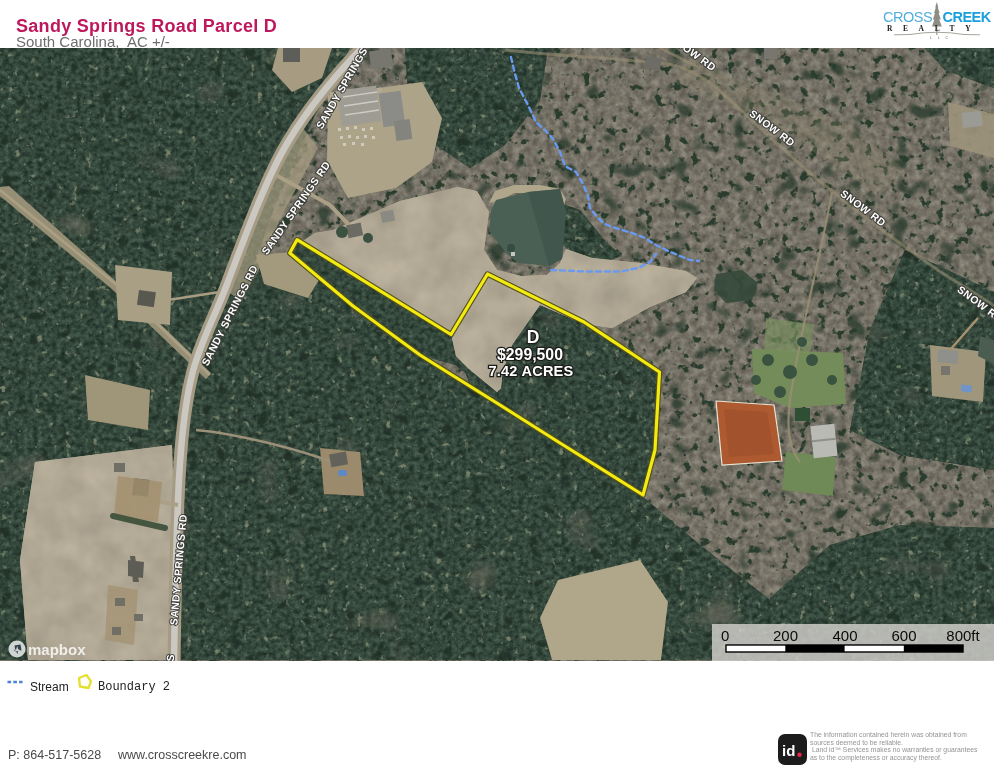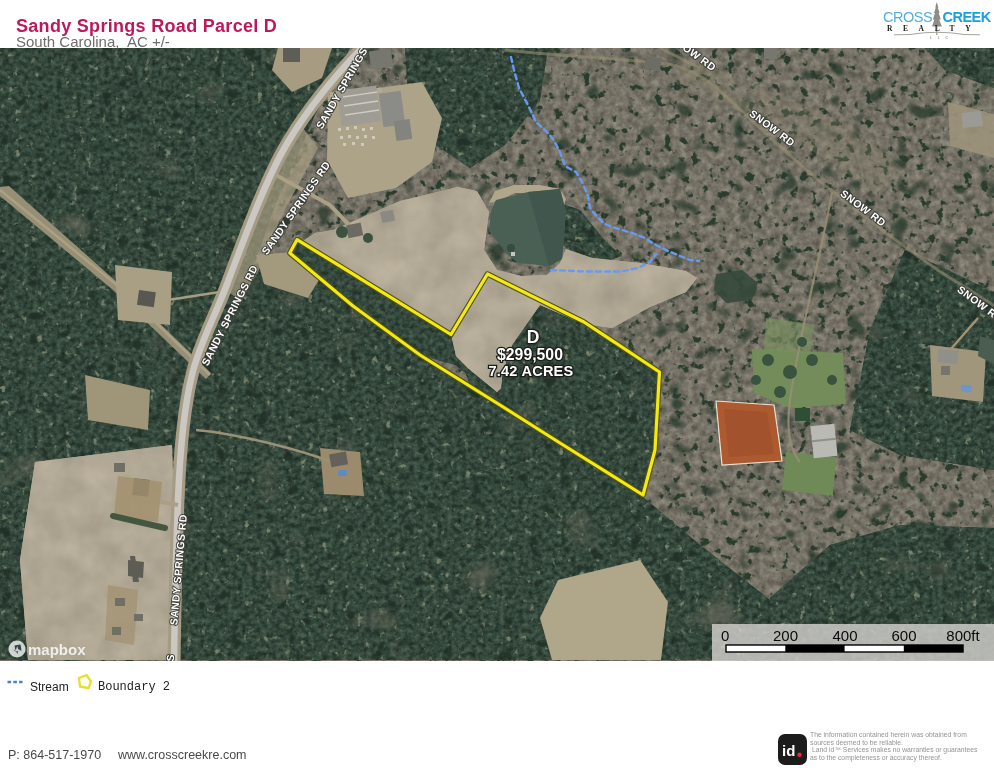--- a/index.html
+++ b/index.html
@@ -358,21 +358,21 @@
 </svg>
 
 <div class="legtext" style="left:30px;top:680px;">Stream</div>
 
 <svg style="position:absolute;left:75px;top:671px" width="20" height="22" viewBox="0 0 20 22">
   <path d="M4,7 L11.5,4 L16,10.5 L13.5,17 L5,15.5 Z" fill="none" stroke="#e5e030" stroke-width="2.3" stroke-linejoin="round"></path>
 </svg>
 
 <div class="legtext" style="left:98px;top:680px;font-family:Liberation Mono, monospace;">Boundary 2</div>
 
-<div class="footL" style="left:8px;">P: 864-517-1970</div>
+<div class="footL" style="left:8px;">P: 864-517-5628</div>
 
 <div class="footL" style="left:118px;">www.crosscreekre.com</div>
 
 <svg style="position:absolute;left:778px;top:734px" width="29" height="31" viewBox="0 0 29 31">
   <rect x="0" y="0" width="29" height="31" rx="7" fill="#1c1c1c"></rect>
   <text x="4" y="22" font-size="15" font-weight="bold" fill="#ffffff" font-family="Liberation Sans">id</text>
   <circle cx="21.5" cy="20.8" r="2.2" fill="#e8274b"></circle>
 </svg>
 
 <div class="disc">The information contained herein was obtained from<br>sources deemed to be reliable.<br>&nbsp;Land id™ Services makes no warranties or guarantees<br>as to the completeness or accuracy thereof.</div>

